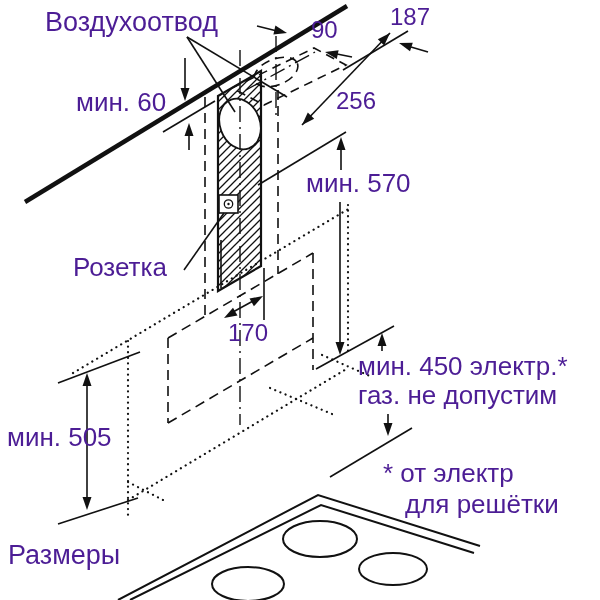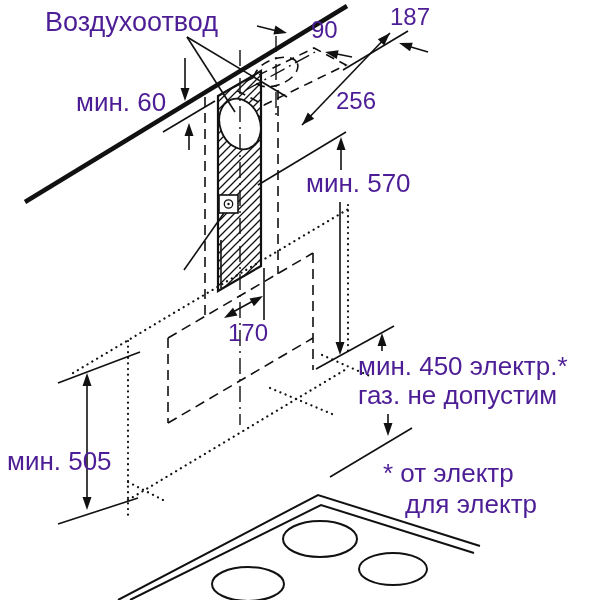--- a/index.html
+++ b/index.html
@@ -148,23 +148,25 @@
       <ellipse cx="248" cy="584" rx="36" ry="17"></ellipse>
     </g>
   </svg>
 
   <div class="lbl big" style="left:45px;top:8px;">Воздухоотвод</div>
   <div class="lbl" style="left:76px;top:64px;margin-top:24px;">мин. 60</div>
   <div class="lbl num" style="left:311px;top:17px;">90</div>
   <div class="lbl num" style="left:347px;top:4px;margin-left:43px;">187</div>
   <div class="lbl num" style="left:336px;top:88px;">256</div>
   <div class="lbl" style="left:306px;top:169px;text-align:right;">мин. 570</div>
+  <div class="lbl" style="left:73px;top:253px;">Розетка</div>
   <div class="lbl num" style="left:228px;top:320px;">170</div>
-  <div class="lbl" style="left:7px;top:423px;margin-top:24px;">мин. 505</div>
+  <div class="lbl" style="left:7px;top:423px;">мин. 505</div>
 
   <div class="lbl" style="left:358px;top:352px;">мин. 450 электр.*</div>
   <div class="lbl" style="left:358px;top:381px;">газ. не допустим</div>
 
   <div class="lbl" style="left:383px;top:459px;">* от электр</div>
-  <div class="lbl" style="left:405px;top:490px;">для электр</div>
+  <div class="lbl" style="left:405px;top:490px;">для решётки</div>
 
+  <div class="lbl big" style="left:8px;top:541px;">Размеры</div>
 
 </div>
 
 </body></html>

